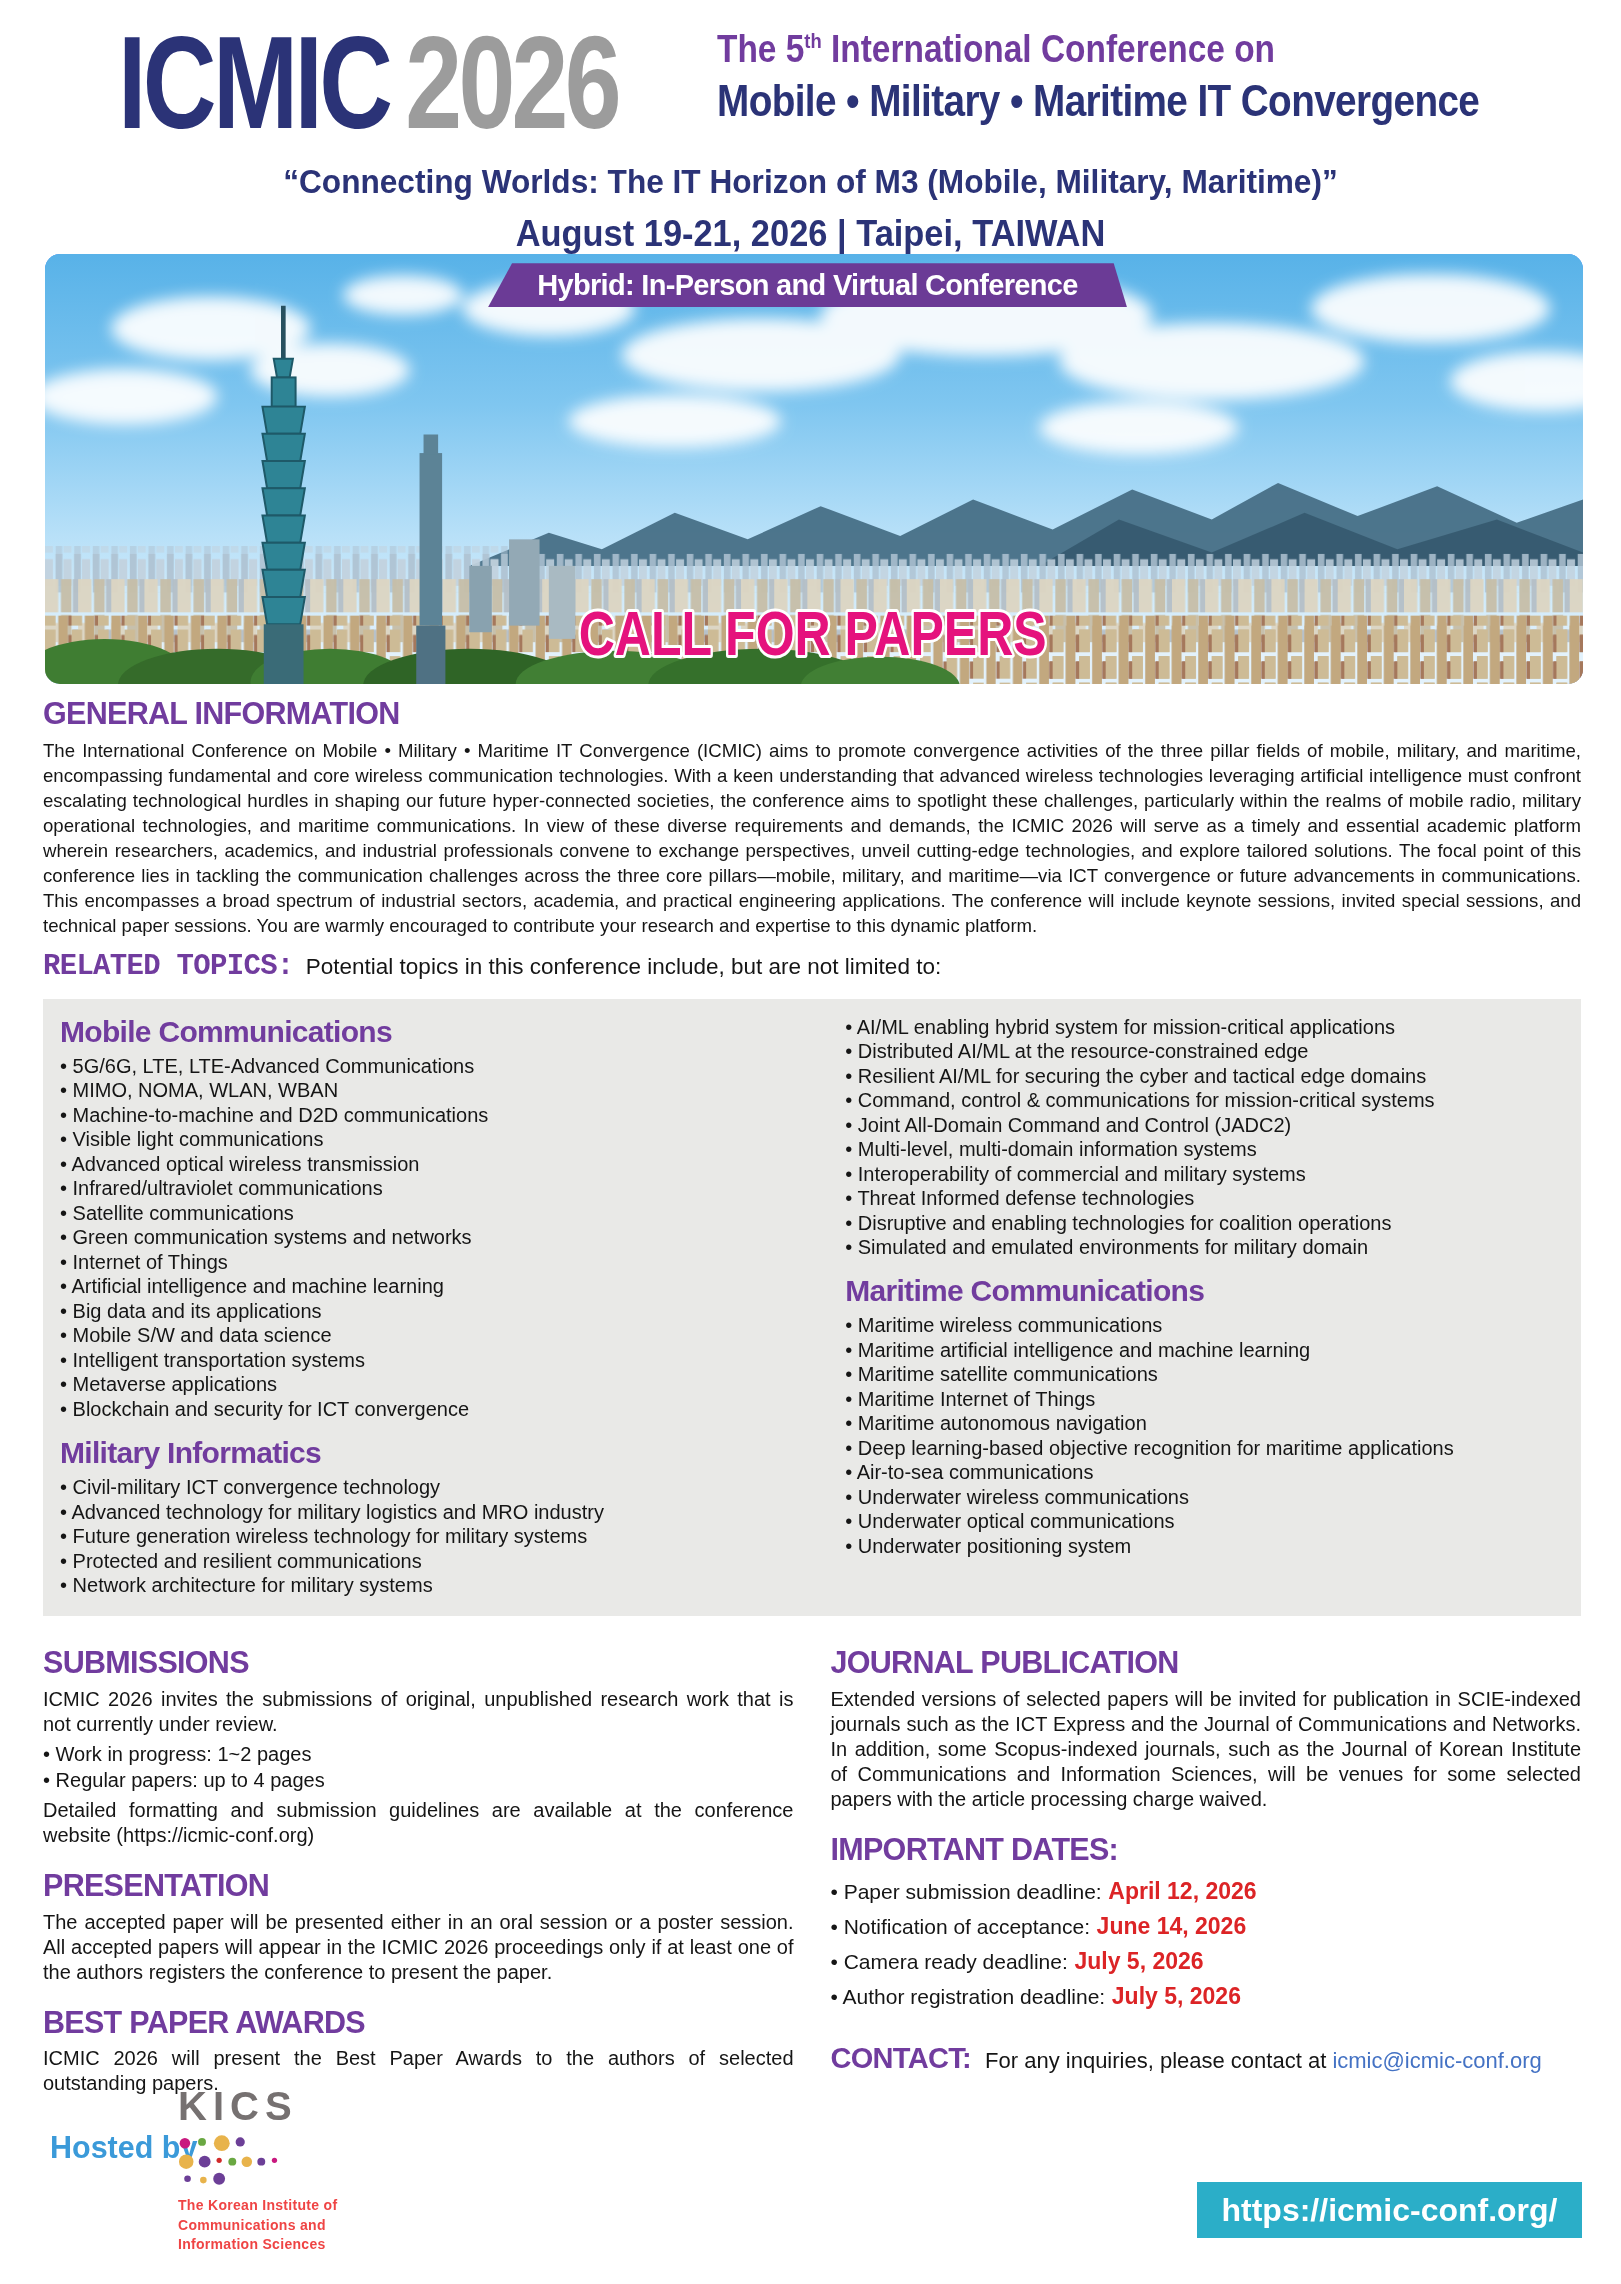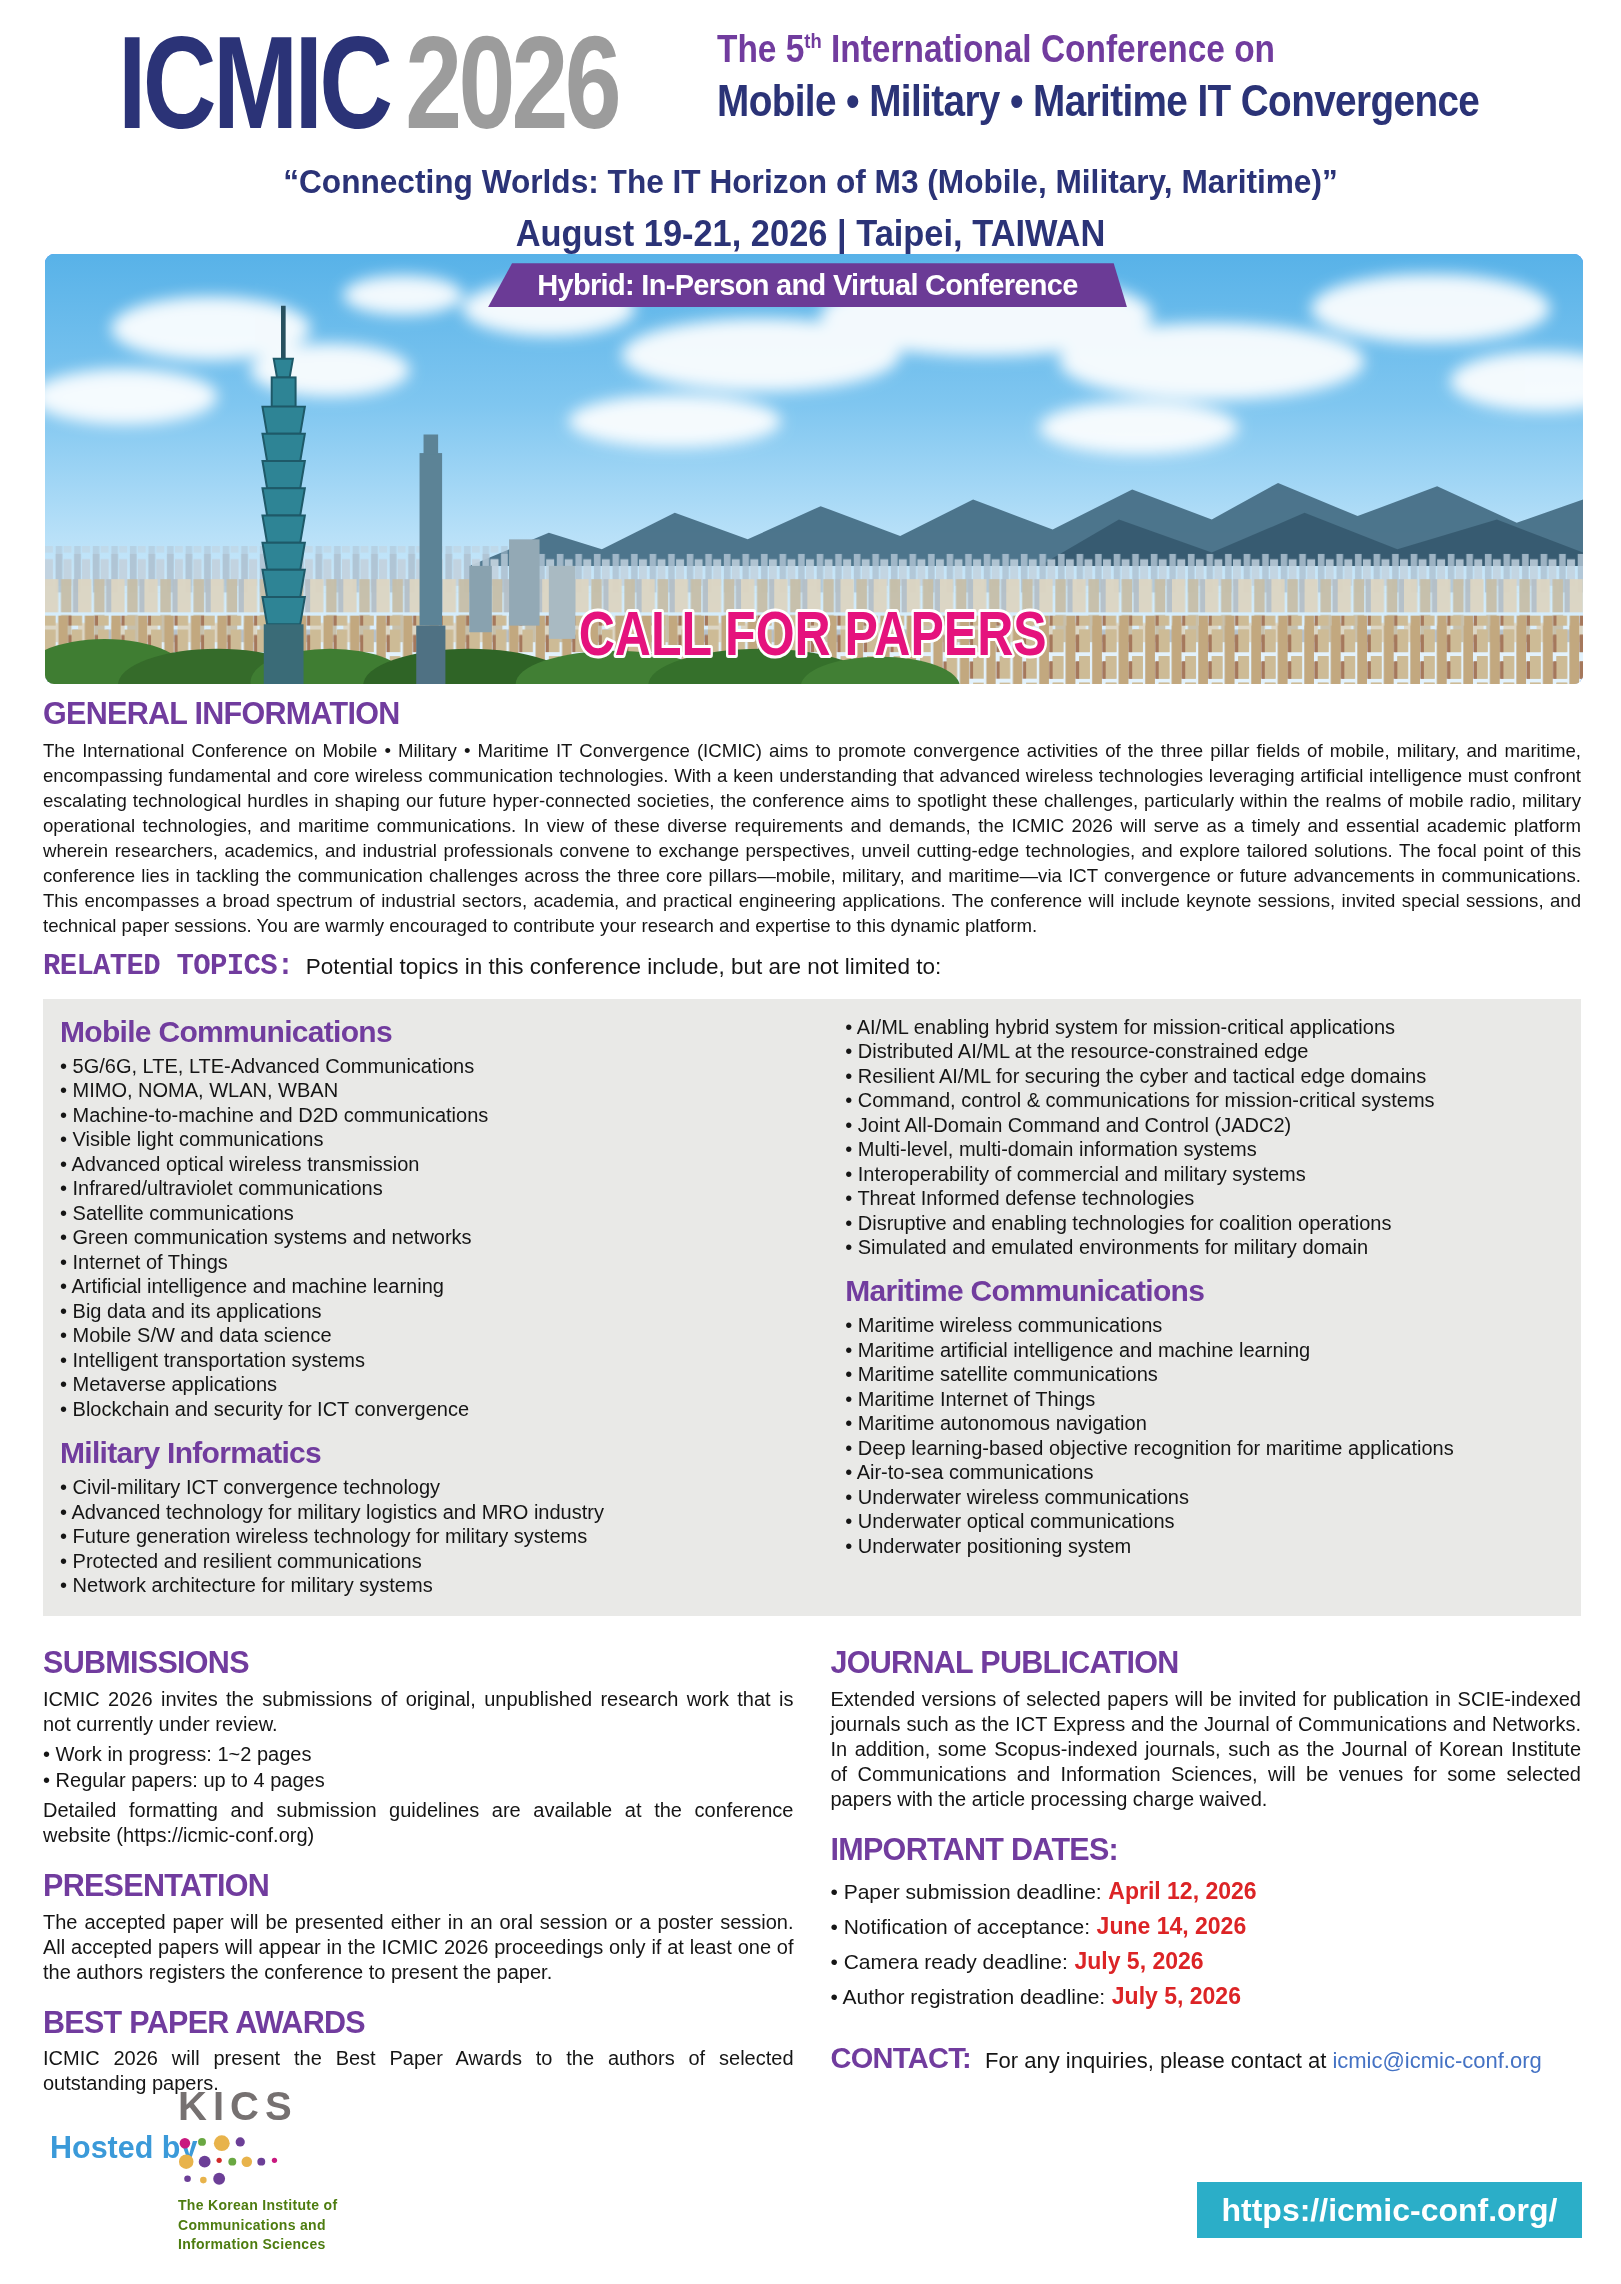--- a/index.html
+++ b/index.html
@@ -21,21 +21,21 @@
   .subtitle{position:absolute; left:717px; top:28px; transform:scaleX(.88); transform-origin:0 0; white-space:nowrap;}
   .subtitle .l1{color:var(--purple); font-weight:700; font-size:38px; line-height:1.12;}
   .subtitle .l1 sup{font-size:55%; vertical-align:super; font-weight:700;}
   .subtitle .l2{color:var(--navy); font-weight:800; font-size:44px; letter-spacing:-0.7px; margin-top:5.3px;}
   .tagline{position:absolute; left:0; width:1621px; top:162px; text-align:center;
     color:var(--navy); font-weight:800; font-size:34px; transform:scaleX(.93);}
   .dateline{position:absolute; left:0; width:1621px; top:213px; text-align:center;
     color:var(--navy); font-weight:800; font-size:37px; transform:scaleX(.93);}
   
   .banner{position:absolute; left:45px; top:254px; width:1538px; height:430px;
-    border-radius:9px; overflow:hidden; background:#3b82f6;}
+    border-radius:15px; overflow:hidden; background:#3b82f6;}
   .banner svg.scene{position:absolute; inset:0; width:100%; height:100%; display:block;}
   .ribbon{position:absolute; left:443px; top:9.3px; width:639px; height:44px; background:var(--ribbon);
     clip-path:polygon(24px 0%, calc(100% - 13.3px) 0%, 100% 100%, 0% 100%);
     display:flex; align-items:center; justify-content:center;
     color:#fff; font-weight:700; font-size:29px; letter-spacing:-0.7px;}
   .cfp-svg{position:absolute; inset:0; width:100%; height:100%;}
   
   .content{position:absolute; left:43px; top:696px; width:1538px;}
   h2.section{color:var(--purple); font-weight:800; font-size:30.5px; letter-spacing:-0.7px; margin:0 0 6.6px;}
   .general p{font-size:18.6px; line-height:25px; text-align:justify; color:#151515;}
@@ -61,21 +61,21 @@
   ul.dates li::before{content:"• ";}
   ul.dates .date{color:var(--red); font-weight:800; font-size:23px; margin-left:6.6px;}
   .contact-line{margin-top:28px; font-size:22px; color:#151515;}
   .contact-line b{color:var(--purple); font-weight:800; font-size:29px; letter-spacing:-0.7px; margin-right:8px;}
   .contact-line a{color:var(--link); text-decoration:none;}
   
   .hostedby{position:absolute; left:50px; top:2130px; color:var(--hosted); font-weight:700; font-size:30.5px;}
   .kics{position:absolute; left:178px; top:2086px; width:278px;}
   .kics-top{display:flex; align-items:flex-start; gap:8px;flex-direction:column;}
   .kics-word{color:var(--kicsgray); font-weight:800; font-size:40px; letter-spacing:6px; line-height:1;}
-  .kics-sub{margin-top:8px; font-size:14px; font-weight:700; color:#4d7c0f; line-height:1.4; letter-spacing:0.3px;}
+  .kics-sub{margin-top:8px; font-size:14px; font-weight:700; color:#ef4444; line-height:1.4; letter-spacing:0.3px;}
   .urlbar{position:absolute; left:1197px; top:2182px; width:385px; height:56px; background:var(--teal);
     display:flex; align-items:center; justify-content:center; color:#fff; font-weight:700; font-size:32px; text-decoration:none;}
 </style>
 </head>
 <body>
 
 <div class="page">
 
   <div class="brand">
     <span class="icmic">ICMIC</span><span class="year">2026</span>

